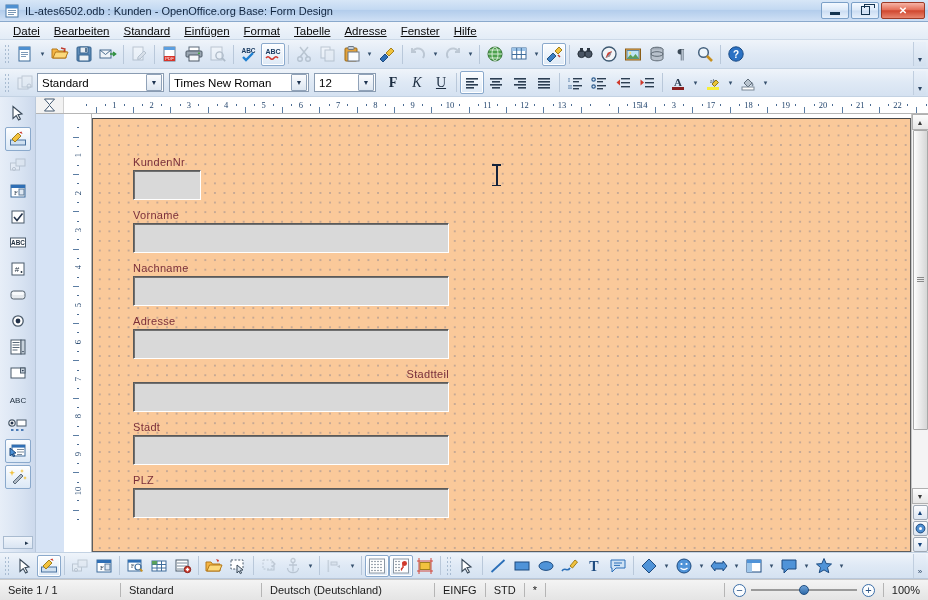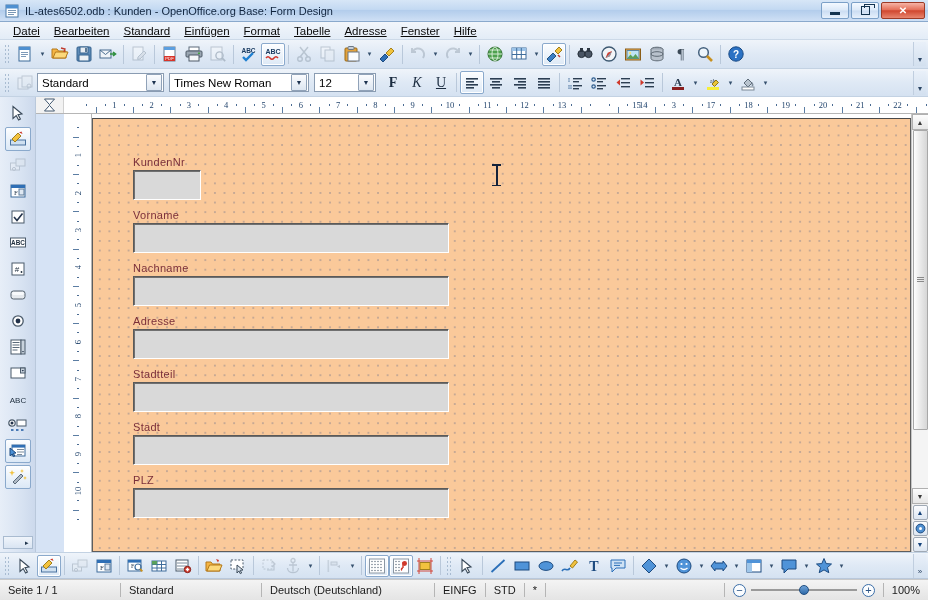--- a/index.html
+++ b/index.html
@@ -1011,21 +1011,21 @@
                 <div class="field-box" style="width: 316px; height: 30px;"></div>
               </div>
               <div class="field-group" style="left: 40px; top: 143px; width: 316px;">
                 <div class="field-label">Nachname</div>
                 <div class="field-box" style="width: 316px; height: 30px;"></div>
               </div>
               <div class="field-group" style="left: 40px; top: 196px; width: 316px;">
                 <div class="field-label">Adresse</div>
                 <div class="field-box" style="width: 316px; height: 30px;"></div>
               </div>
-              <div class="field-group" style="left: 40px; top: 249px; width: 316px;">
+              <div class="field-group" style="left: 40px; top: 249px; width: 316px; text-align: right;">
                 <div class="field-label">Stadtteil</div>
                 <div class="field-box" style="width: 316px; height: 30px;"></div>
               </div>
               <div class="field-group" style="left: 40px; top: 302px; width: 316px;">
                 <div class="field-label">Stadt</div>
                 <div class="field-box" style="width: 316px; height: 30px;"></div>
               </div>
               <div class="field-group" style="left: 40px; top: 355px; width: 316px;">
                 <div class="field-label">PLZ</div>
                 <div class="field-box" style="width: 316px; height: 30px;"></div>

